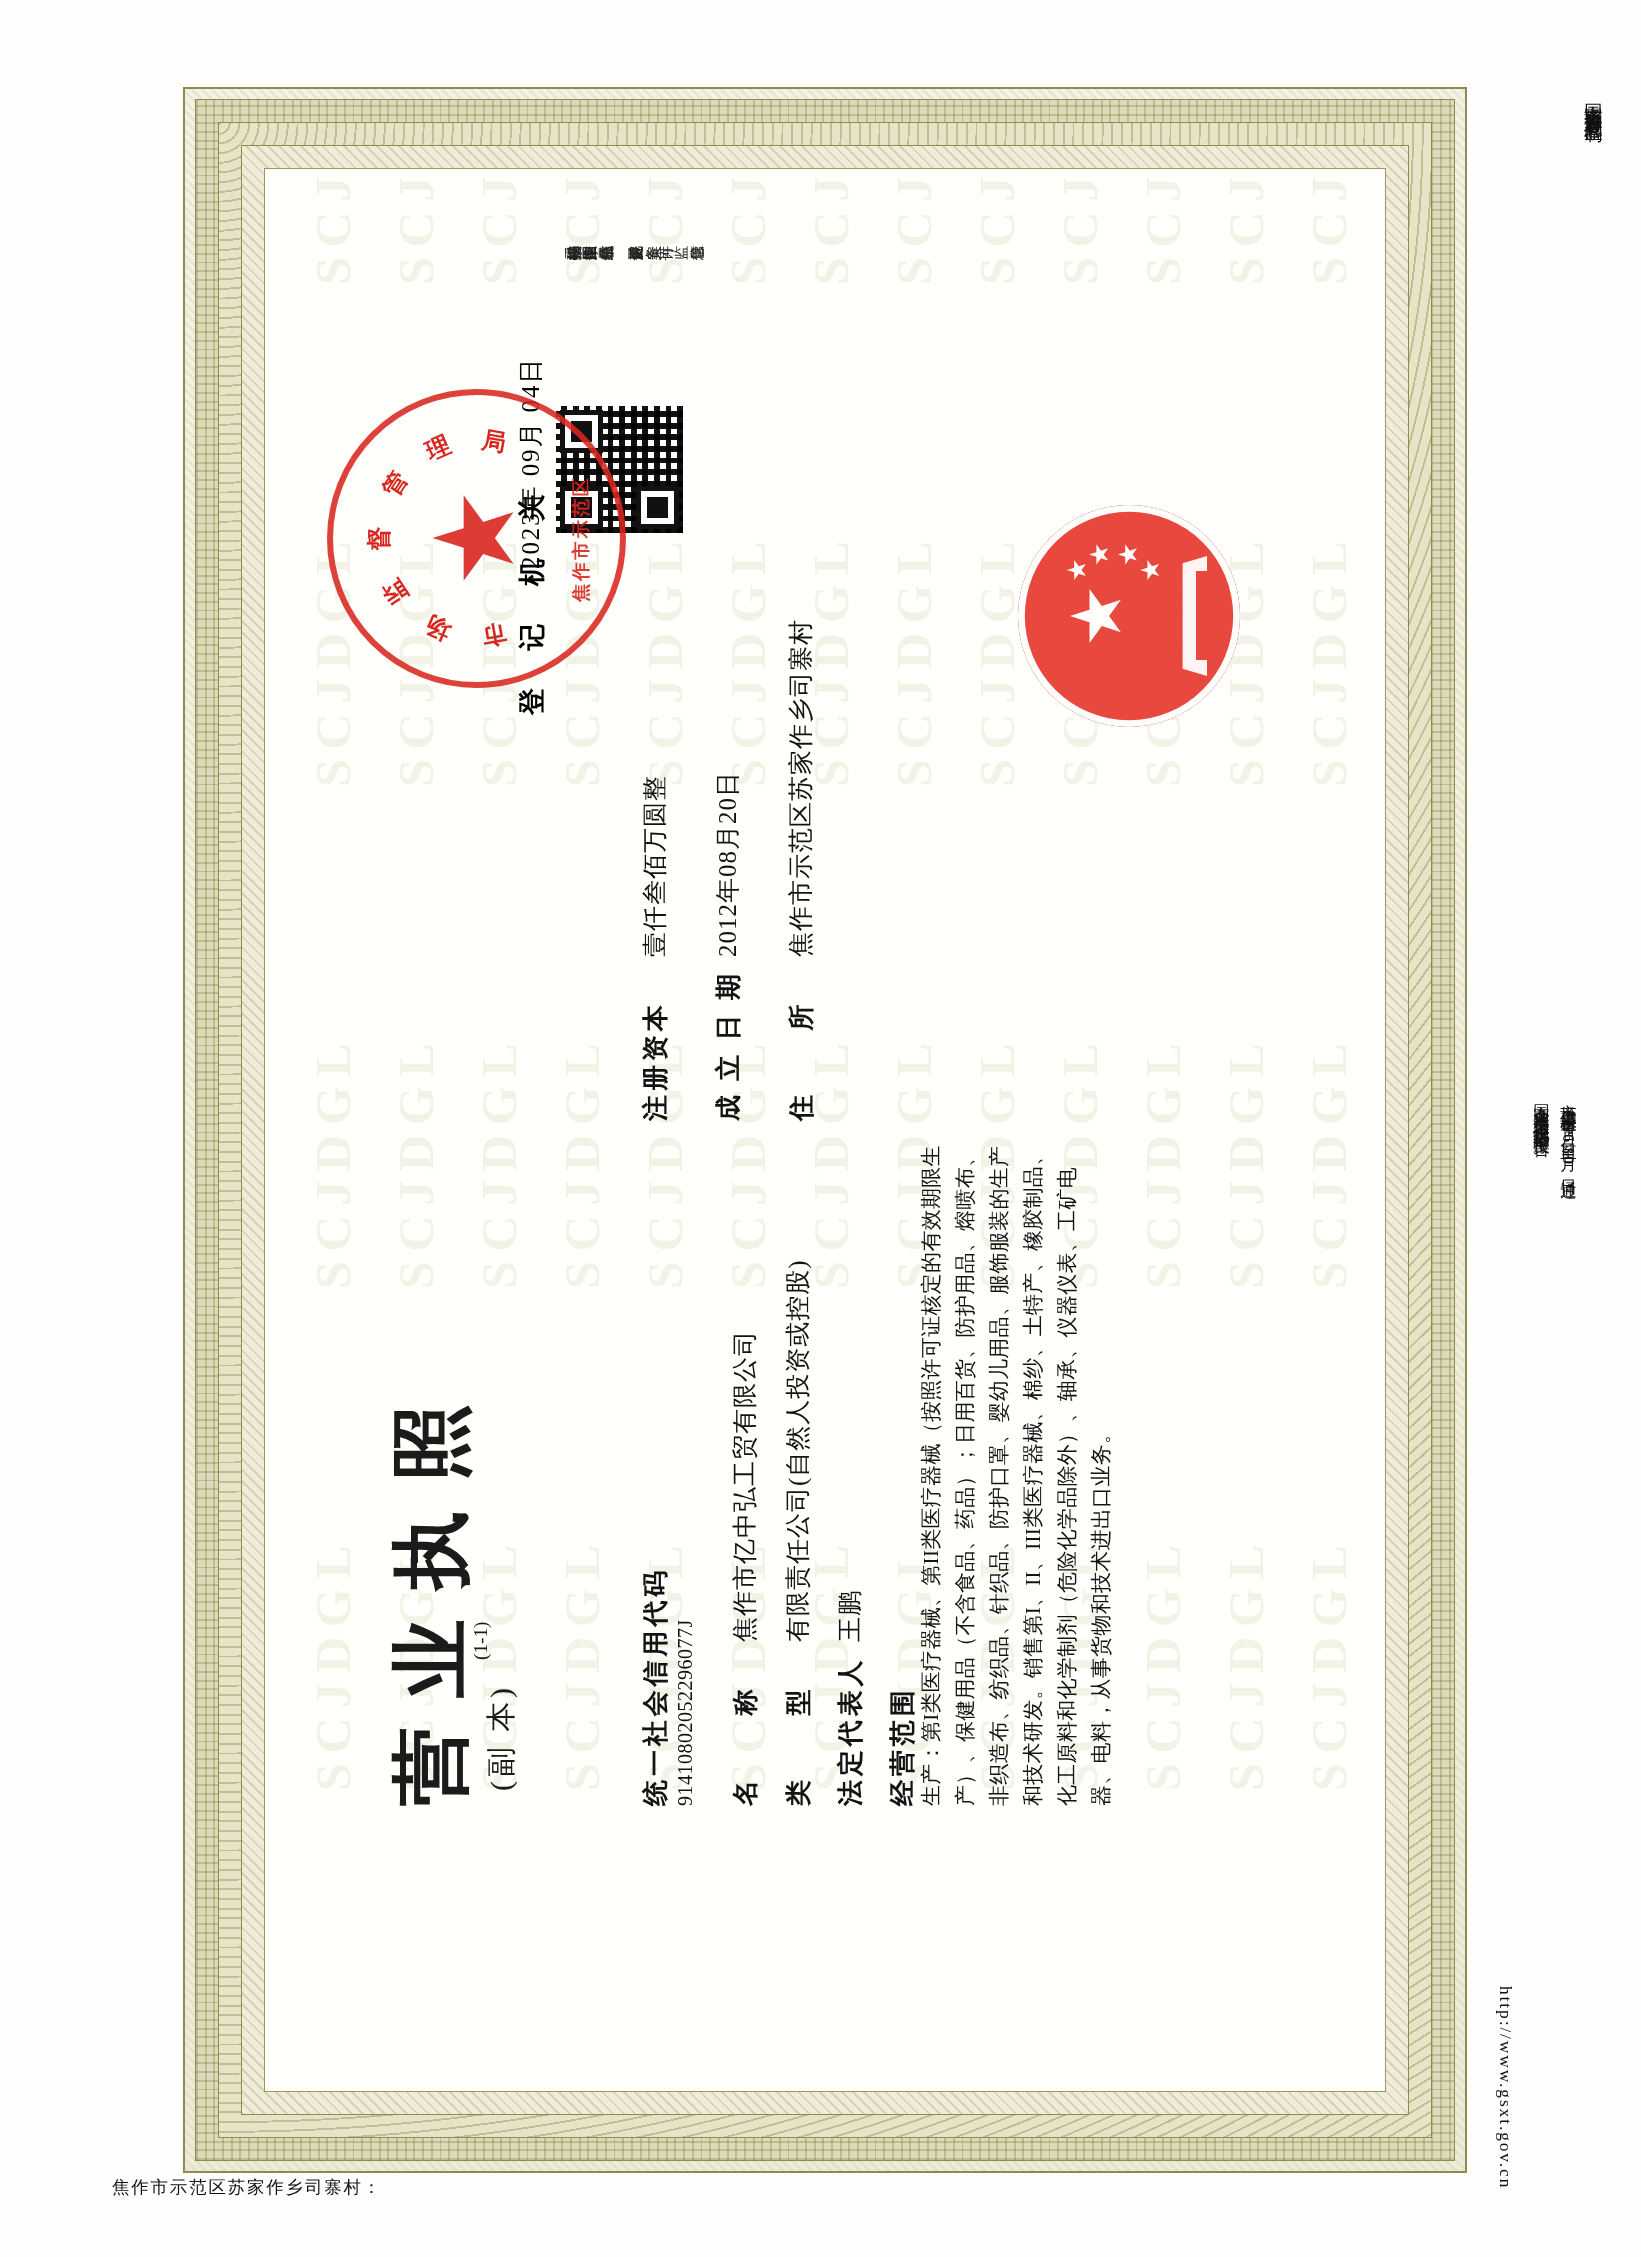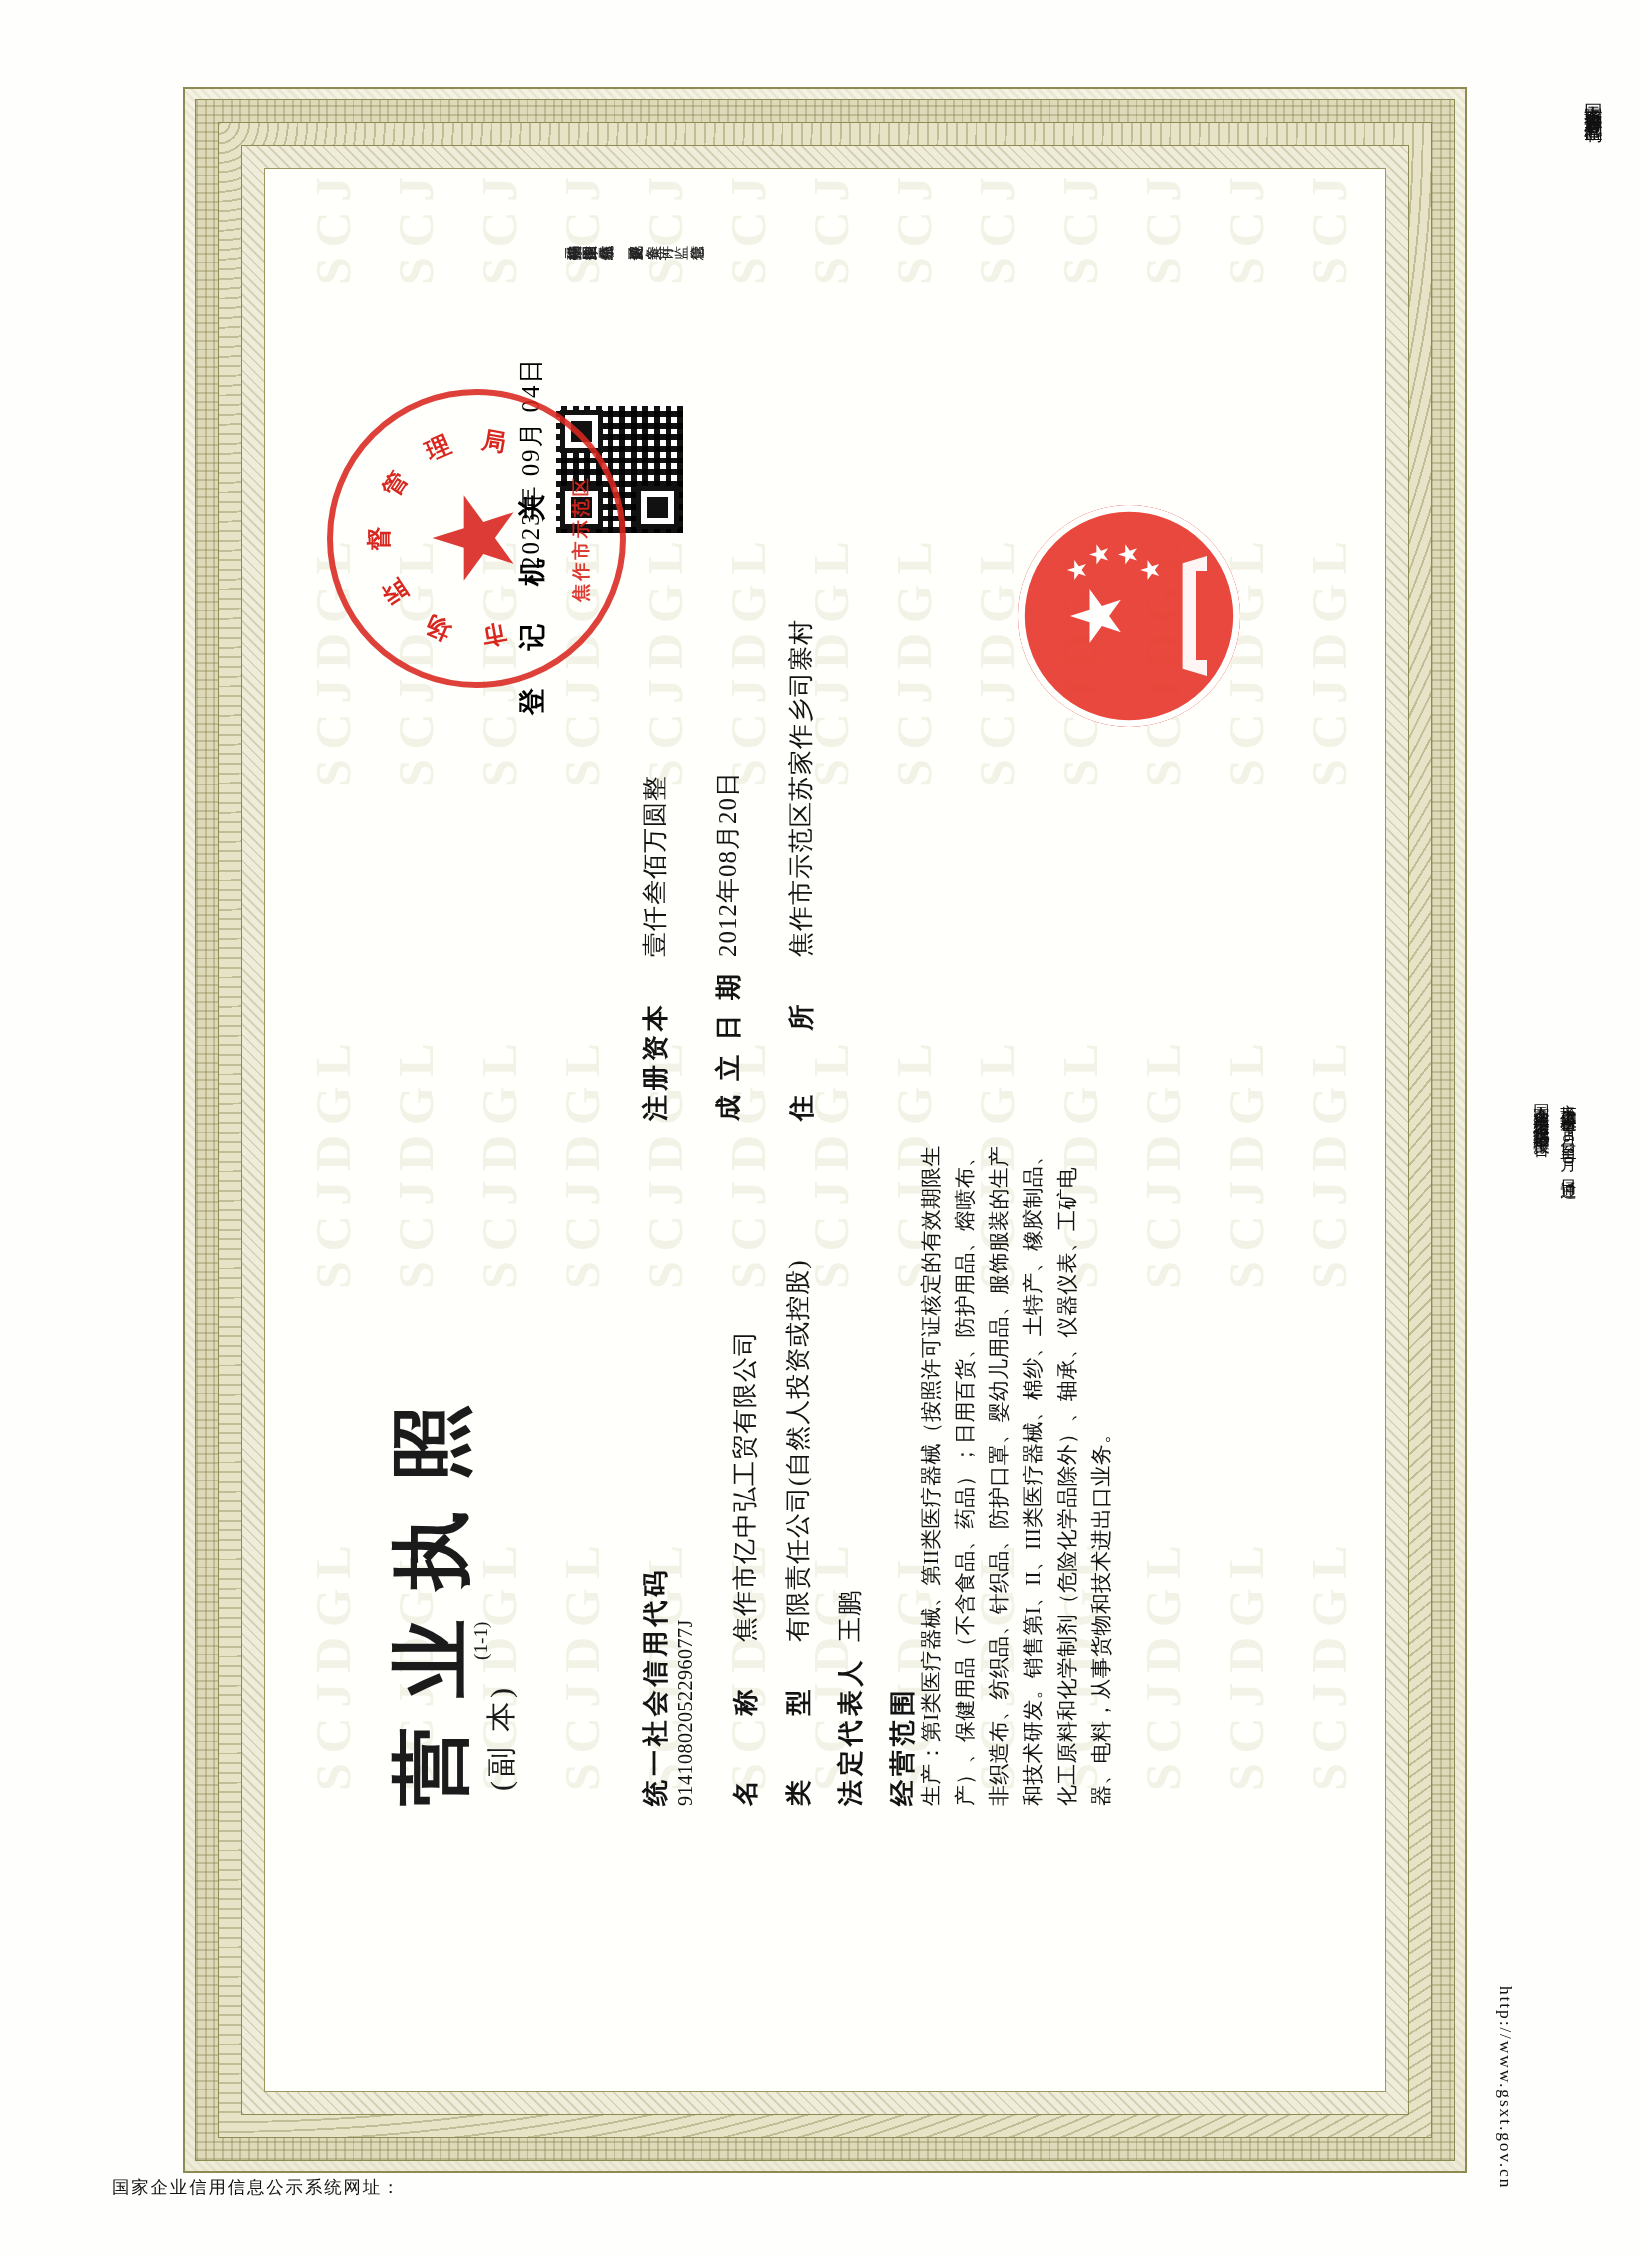--- a/index.html
+++ b/index.html
@@ -514,17 +514,17 @@
           <span class="gate2"></span>
         </div>
 
       </div>
     </div>
   </div>
 
   <div class="margin-note" id="note-top-right">国家市场监督管理总局监制</div>
   <div class="margin-note" id="note-right-2">市场主体应当于每年1月1日至6月30日通过</div>
   <div class="margin-note" id="note-right-3">国家企业信用信息公示系统报送公示年度报告</div>
-  <div class="margin-note" id="note-bottom-left">国家企业信用信息公示系统网址：</div>
+  <div class="margin-note" id="note-bottom-left">焦作市示范区苏家作乡司寨村：</div>
   <div class="margin-note" id="note-bottom-url">http://www.gsxt.gov.cn</div>
 
 </div>
 
 
 </body></html>

